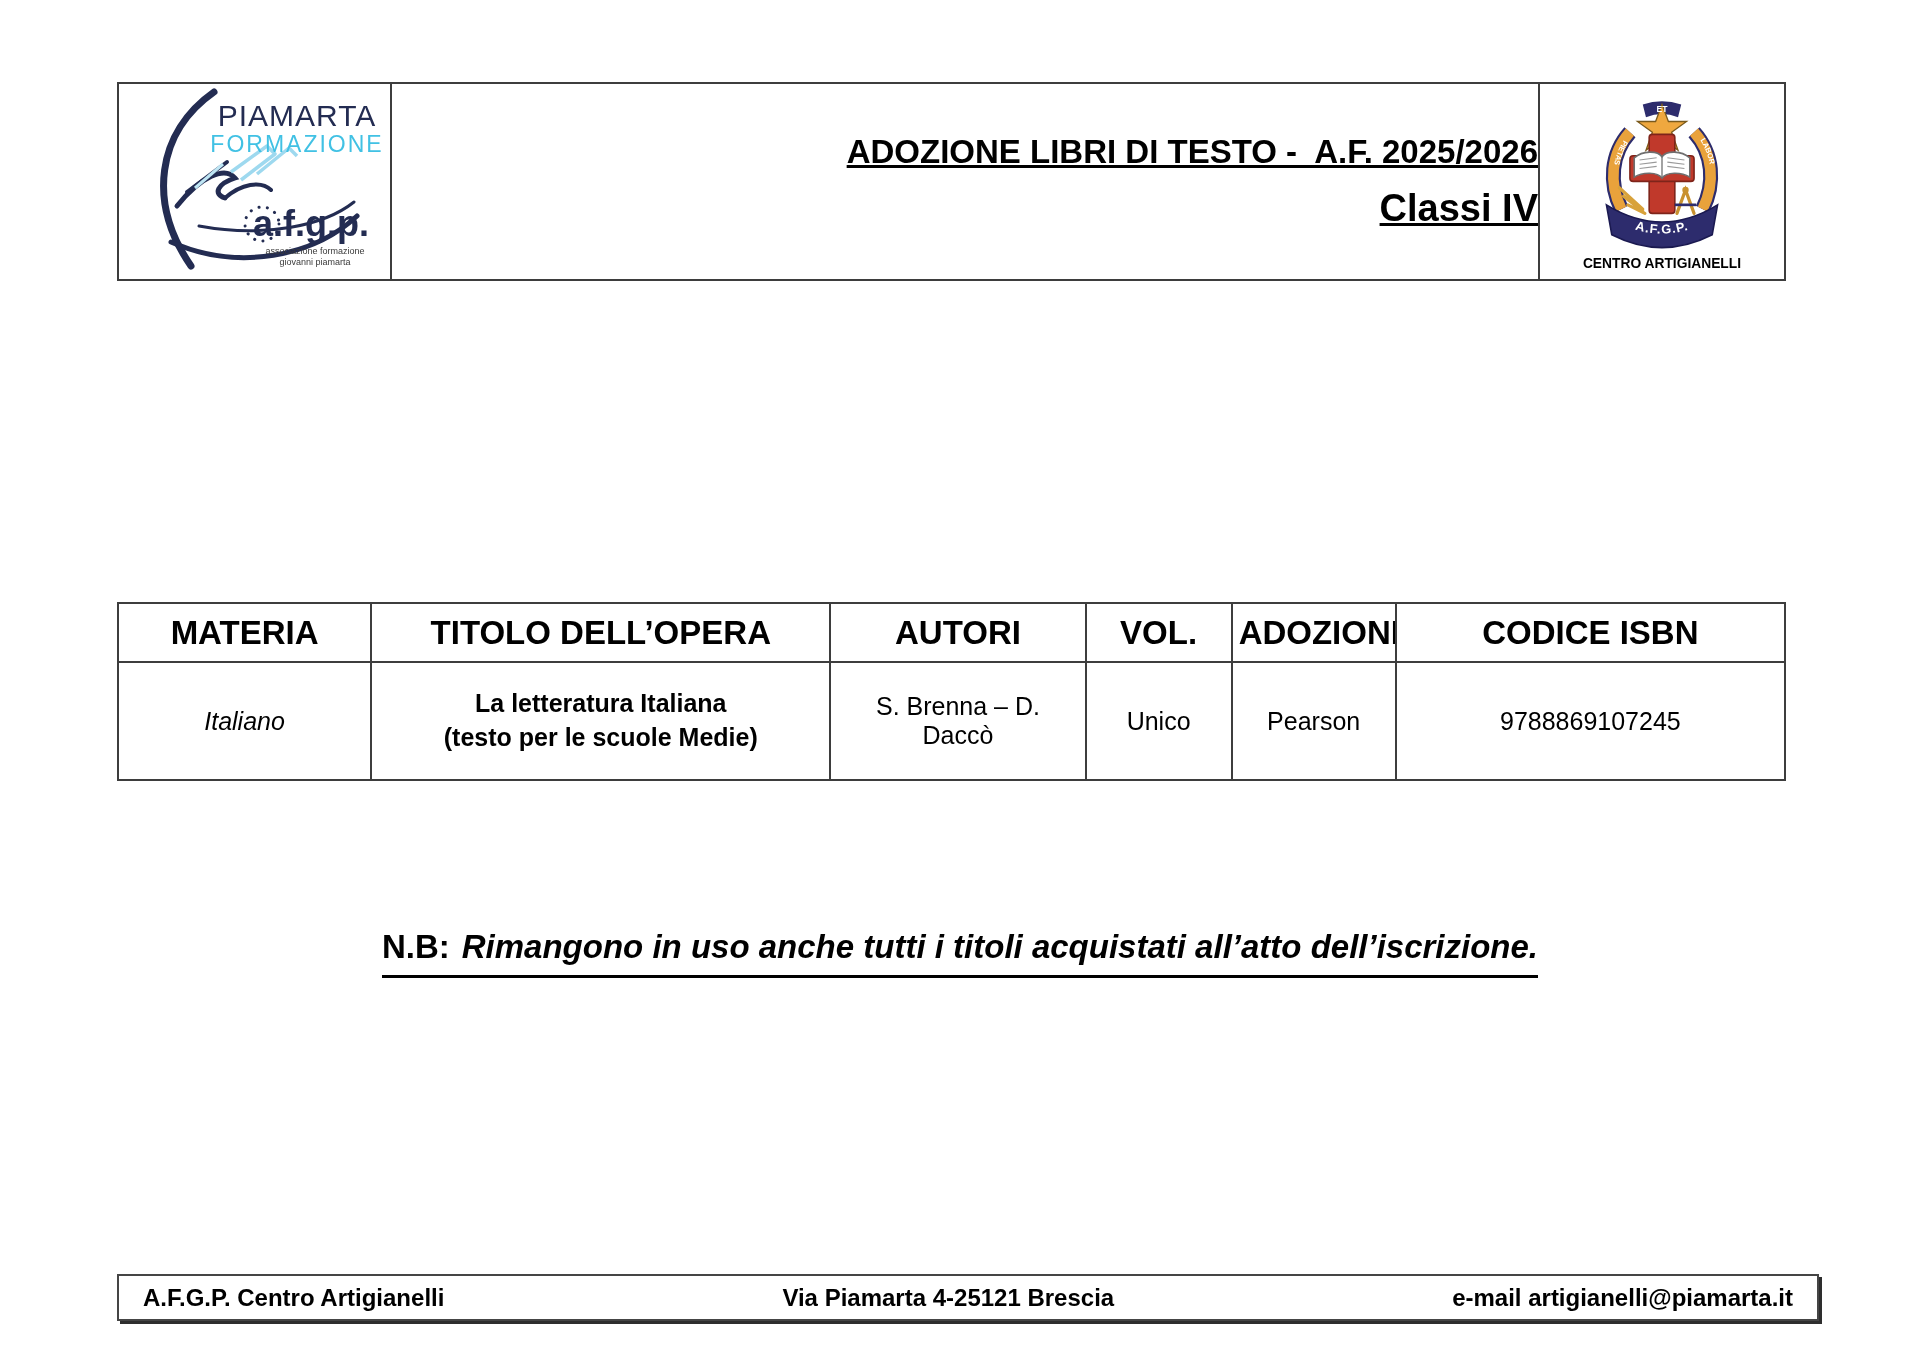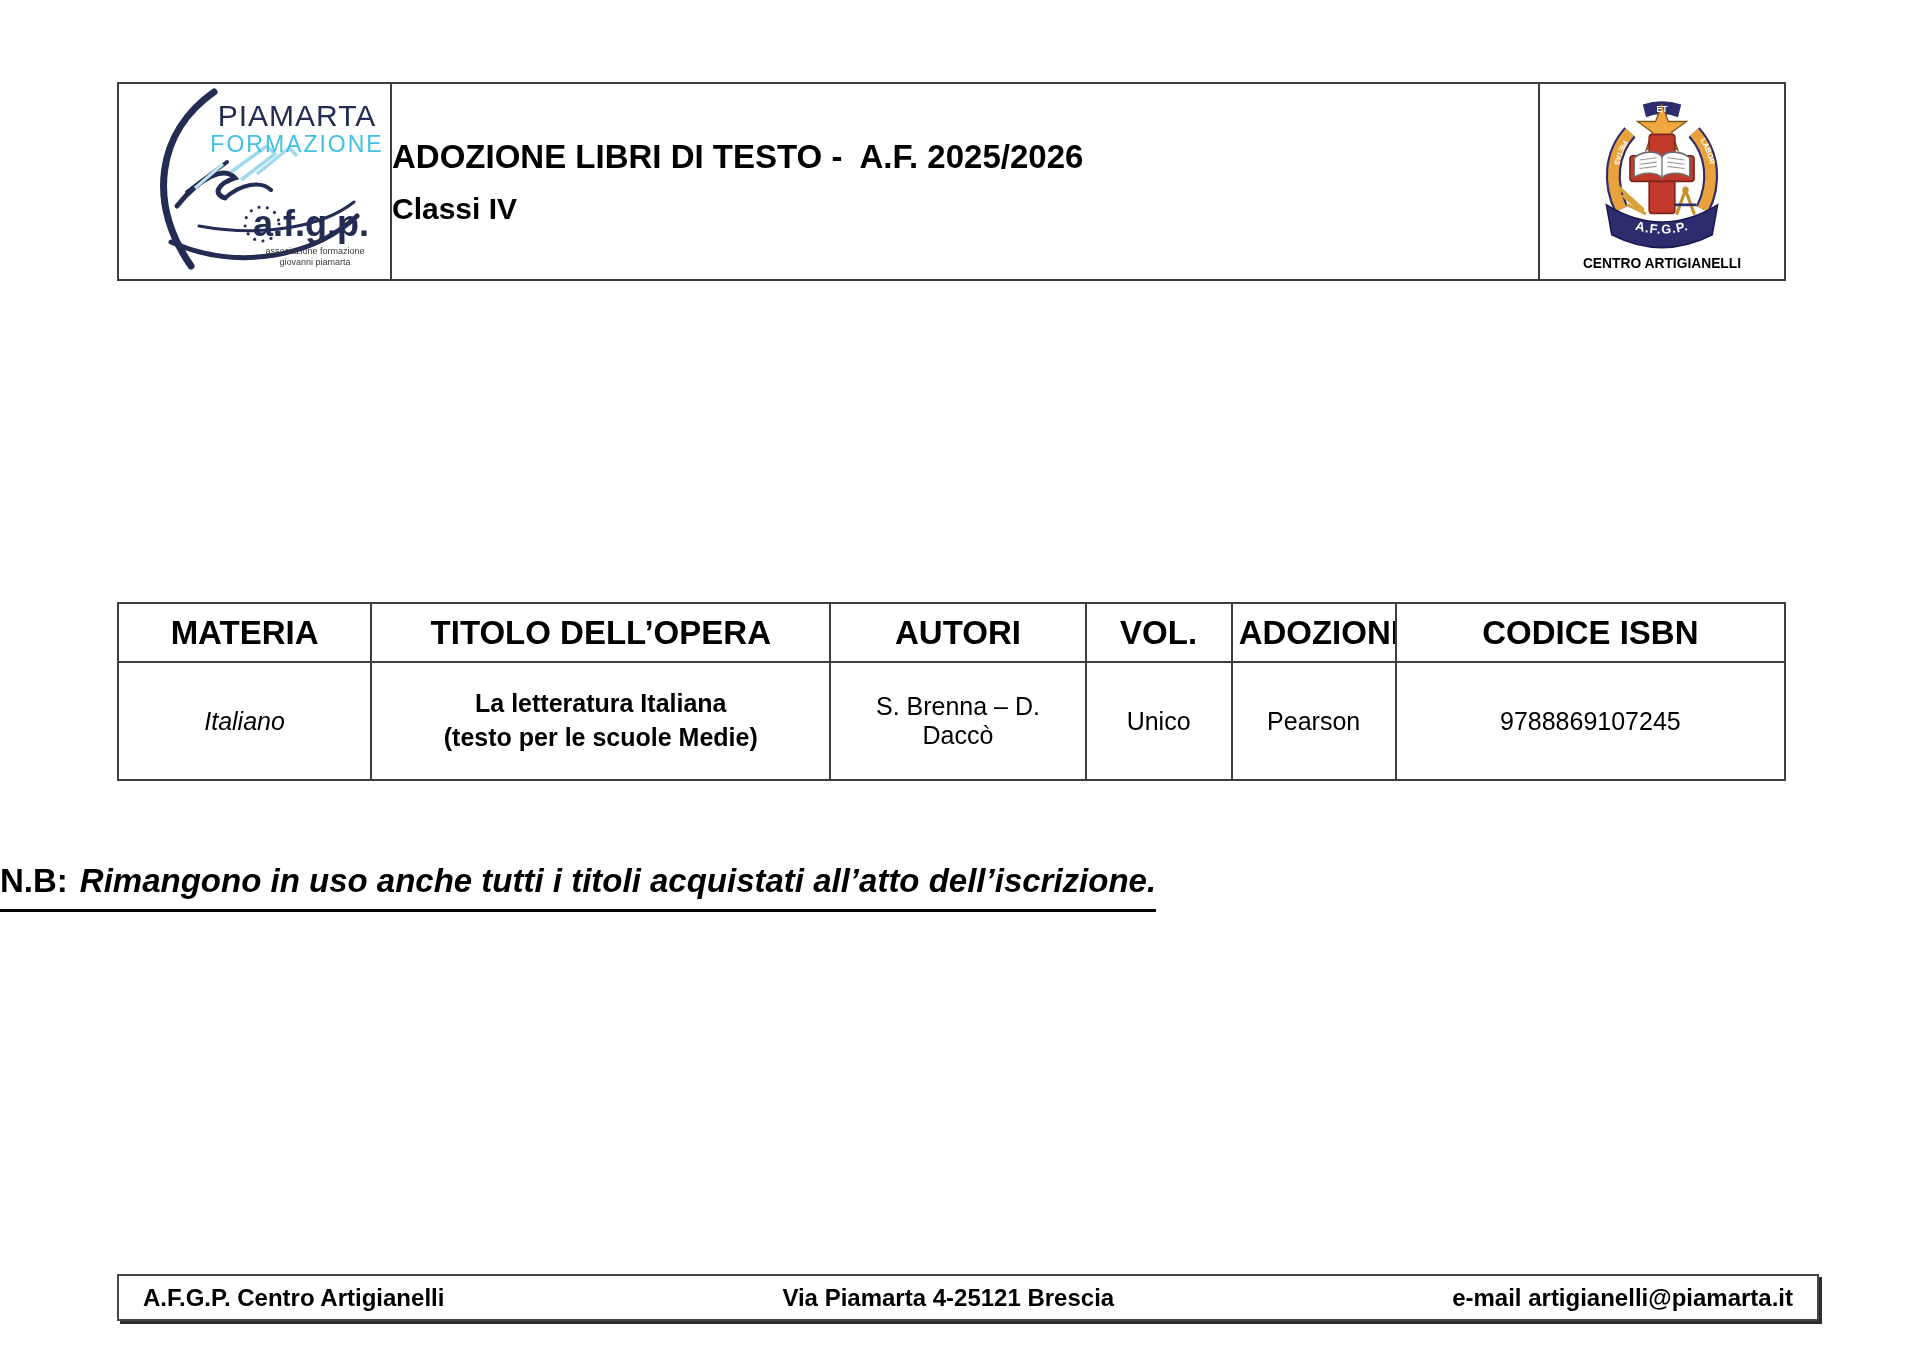--- a/index.html
+++ b/index.html
@@ -27,32 +27,33 @@
     width: 273px;
     border-right: 2px solid #3d3d3d;
     box-sizing: border-box;
     position: relative;
     overflow: hidden;
   }
   .title-cell {
     flex: 1;
     display: flex;
     flex-direction: column;
-    align-items: flex-start;
+    align-items: flex-end;
     justify-content: center;
     gap: 16px;
+    text-decoration: underline;
   }
   .doc-title {
     font-size: 33px;
     font-weight: bold;
     white-space: pre;
     letter-spacing: 0px;
   }
   .doc-subtitle {
-    font-size: 30px;
+    font-size: 38px;
     font-weight: bold;
   }
   .logo-right-cell {
     width: 246px;
     border-left: 2px solid #3d3d3d;
     box-sizing: border-box;
     display: flex;
     flex-direction: column;
     align-items: center;
     justify-content: flex-end;
@@ -85,22 +86,22 @@
   }
   .books th { height: 57px; font-size: 33px; font-weight: bold; }
   .books td { height: 116px; font-size: 25px; font-weight: normal; }
   .cell-italic { font-style: italic; }
   .title-line { display: block; line-height: 1.35; font-weight: bold; }
 
   
   .note-wrap {
     position: absolute;
     left: 0; right: 0;
-    top: 862px;
-    text-align: left;
+    top: 928px;
+    text-align: center;
   }
   .note-inner {
     display: inline-block;
     border-bottom: 3px solid #000;
     padding-bottom: 9px;
     font-size: 33px;
     white-space: nowrap;
   }
   .note-label { font-weight: bold; font-style: normal; margin-right: 12px; }
   .note-text  { font-weight: bold; font-style: italic; }

